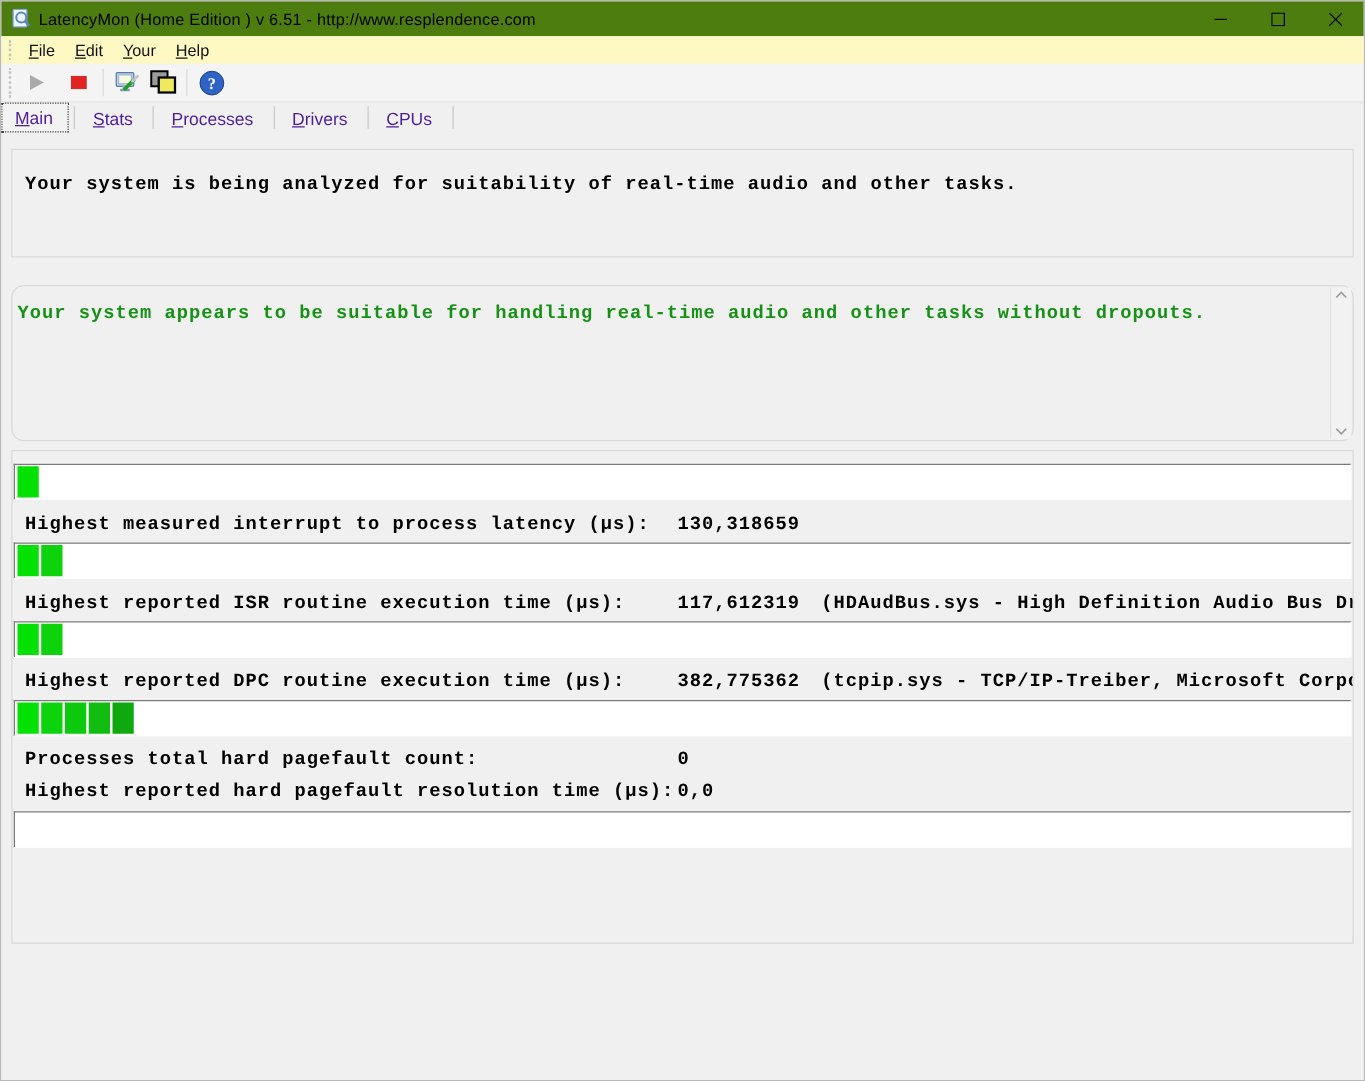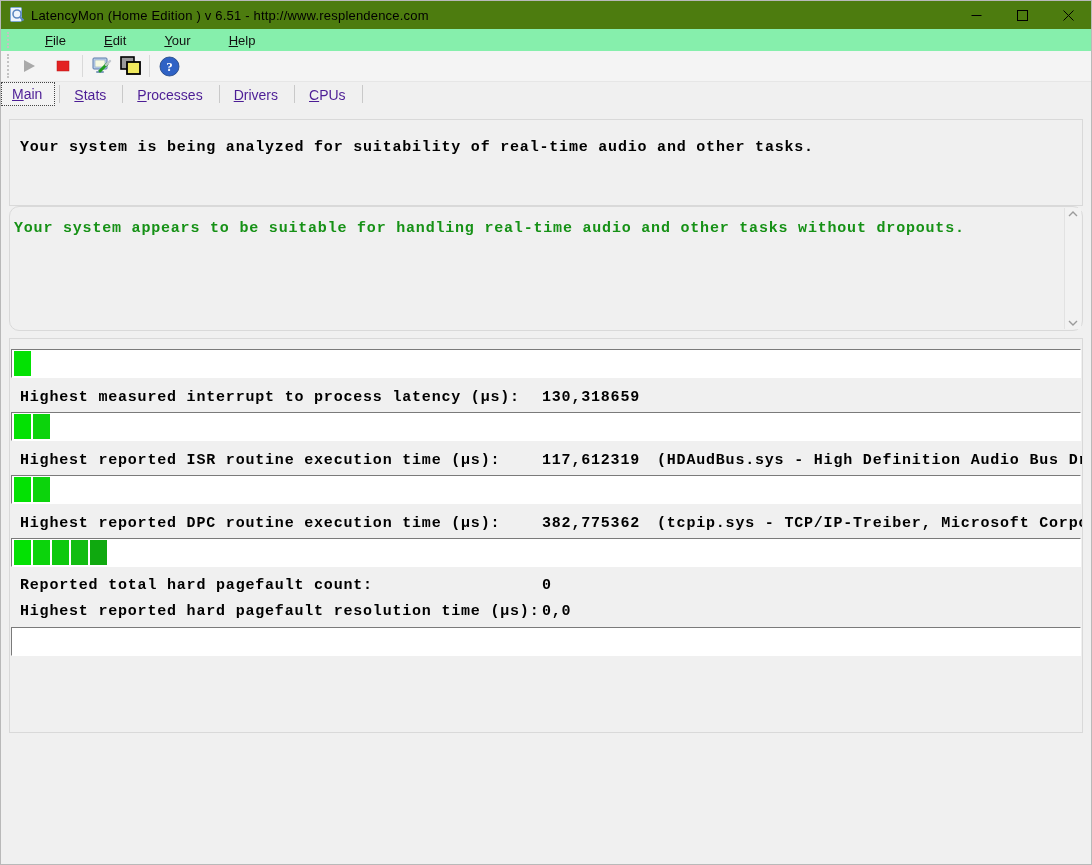--- a/index.html
+++ b/index.html
@@ -9,21 +9,21 @@
 
   
   .titlebar { height:28px; background:#4d7c0f; display:flex; align-items:center; flex:0 0 auto;text-align:right; }
   .app-icon { width:16px; height:16px; margin:0 6px 0 8px; flex:0 0 auto; }
   .title-text { font-size:13px; color:#000; letter-spacing:0.2px; }
   .win-controls { margin-left:auto; display:flex; height:100%; }
   .win-btn { width:46px; height:100%; display:flex; align-items:center; justify-content:center; cursor:default; }
   .win-btn svg { display:block; }
 
   
-  .menubar { height:22px; background:#86efac; display:flex; align-items:center; font-size:13px; flex:0 0 auto;gap:22px; }
+  .menubar { height:22px; background:#fef9c3; display:flex; align-items:center; font-size:13px; flex:0 0 auto; }
   .gripper { width:5px; align-self:stretch; margin:3px 3px 3px 6px; border-left:2px dotted #c3c3c3; }
   .menu-item { padding:2px 8px; color:#111; }
   .menu-item::first-letter { text-decoration:underline; }
 
   
   .toolbar { height:30px; background:#f4f4f4; display:flex; align-items:center; flex:0 0 auto; }
   .tool-btn { width:28px; height:26px; display:flex; align-items:center; justify-content:center; }
   .tool-sep { width:1px; height:22px; background:#d9d9d9; margin:0 5px; }
 
   
@@ -33,21 +33,21 @@
   .tab-label { pointer-events:none; }
   .tab-label::first-letter { text-decoration:underline; }
   .tab.active { border:1px dotted #444; background:#f3f3f3; }
   .tab-sep { width:1px; background:#c9c9c9; margin:3px 4px; }
 
   
   .content { flex:1 1 auto; background:#f0f0f0; padding:13px 8px 0 8px; overflow:hidden; }
   .gbox { border:1px solid #d9d9d9; background:#f0f0f0; }
   .mono { font-family:"Liberation Mono", monospace; font-weight:bold; font-size:15px; letter-spacing:0.8px; white-space:nowrap; }
 
-  .box-analysis { height:87px; padding:15px 0 0 10px; margin-bottom:0; }
+  .box-analysis { height:87px; padding:15px 0 0 10px; margin-bottom:22px; }
   .box-analysis .line { line-height:26px; color:#000; }
   .an-label { display:inline-block; width:548px; }
 
   .box-verdict { height:125px; margin-bottom:7px; position:relative; padding:13px 24px 0 4px;border-radius:10px; }
   .verdict-text { color:#169116; }
   .vscrollbar { position:absolute; top:1px; right:1px; bottom:1px; width:17px; background:#f2f2f2; border-left:1px solid #e2e2e2; display:flex; flex-direction:column; justify-content:space-between; align-items:center; padding:3px 0; }
 
   .box-stats { height:395px; padding-top:8px; }
   .stat-line { padding:5px 0 5px 10px; color:#000; height:26px; overflow:hidden; }
   .stat-label { display:inline-block; width:522px; }
@@ -206,21 +206,21 @@
       </div>
       <div class="bar">
           <span class="seg" style="background: rgb(3, 225, 3);"></span>
           <span class="seg" style="background: rgb(12, 211, 12);"></span>
           <span class="seg" style="background: rgb(13, 201, 13);"></span>
           <span class="seg" style="background: rgb(18, 189, 18);"></span>
           <span class="seg" style="background: rgb(15, 169, 15);"></span>
         </div>
 
       <div class="pf-line">
-        <span class="stat-label">Reported total hard pagefault count:</span><span class="stat-value">0</span>
+        <span class="stat-label">Processes total hard pagefault count:</span><span class="stat-value">0</span>
       </div>
       <div class="pf-line">
         <span class="stat-label">Highest reported hard pagefault resolution time (µs):</span><span class="stat-value">0,0</span>
       </div>
       <div class="bar"></div>
 
     </div>
   </div>
 
 

